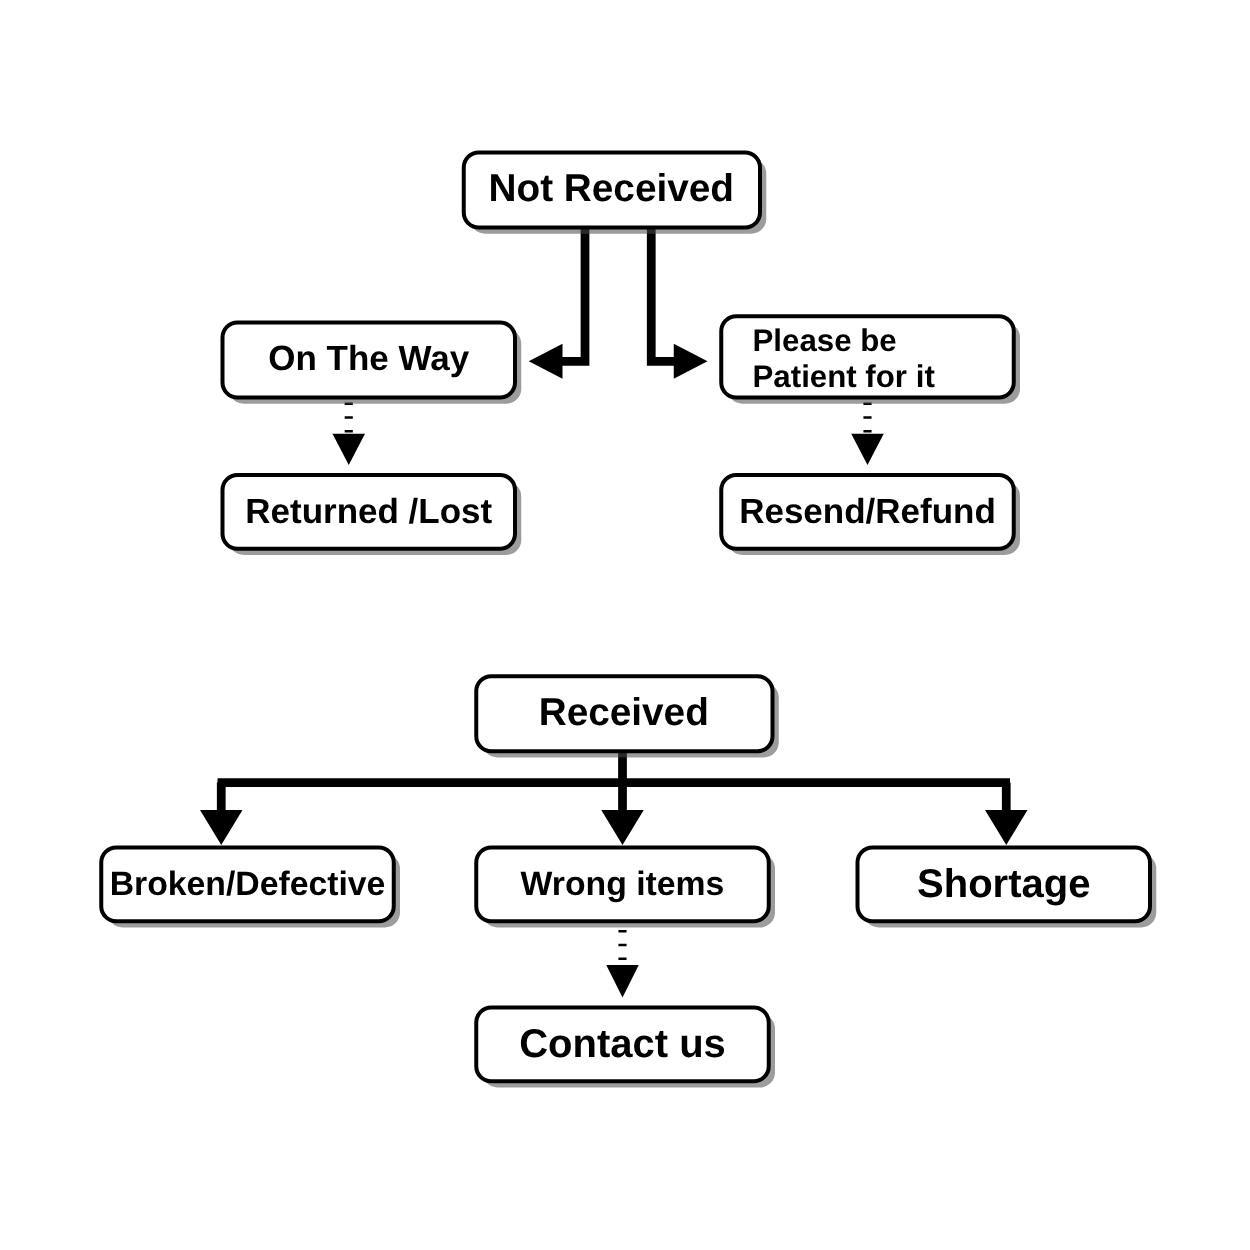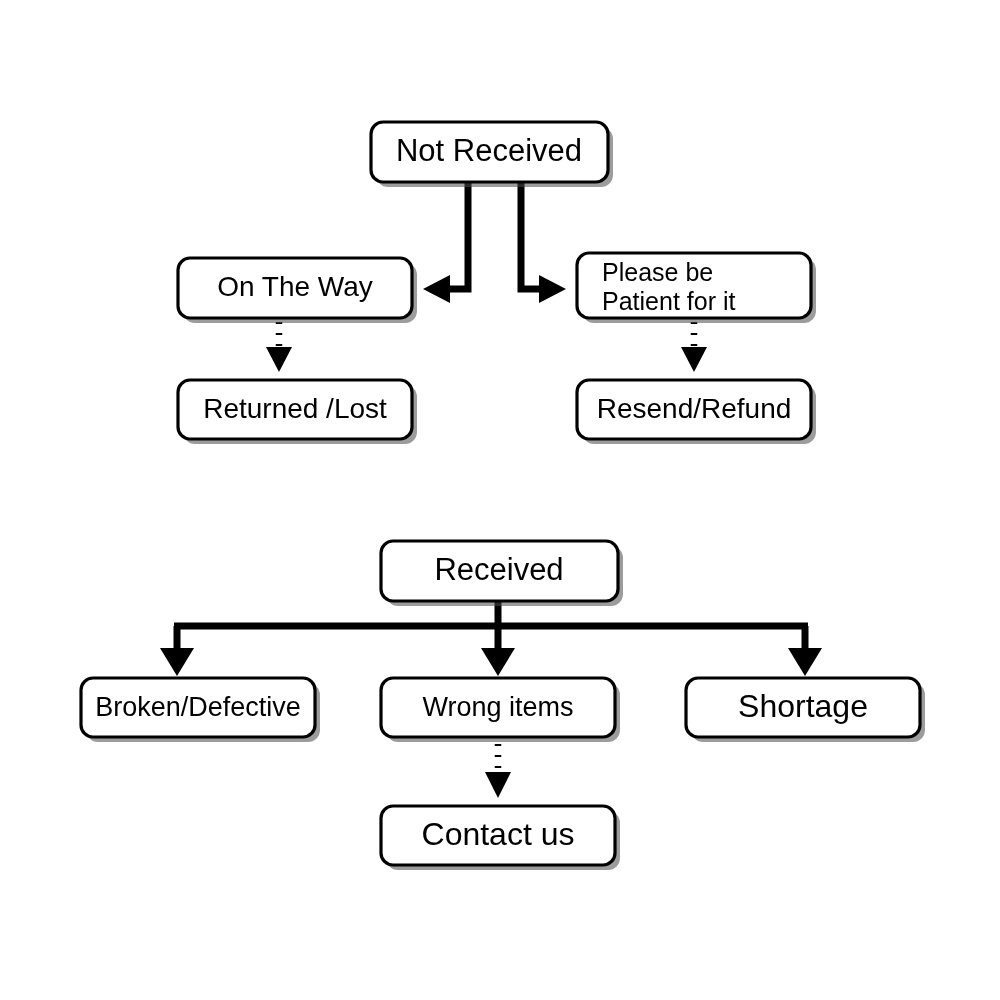--- a/index.html
+++ b/index.html
@@ -11,20 +11,21 @@
     width: 1000px;
     height: 1000px;
     font-family: "Liberation Sans", sans-serif;
     overflow: hidden;
   }
   #flowchart-root {
     position: relative;
     width: 1000px;
     height: 1000px;
     background: #ffffff;
+    font-weight: bold;
   }
   svg#flow-svg {
     position: absolute;
     left: 0;
     top: 0;
     width: 1000px;
     height: 1000px;
     display: block;
   }
   .node-box {

